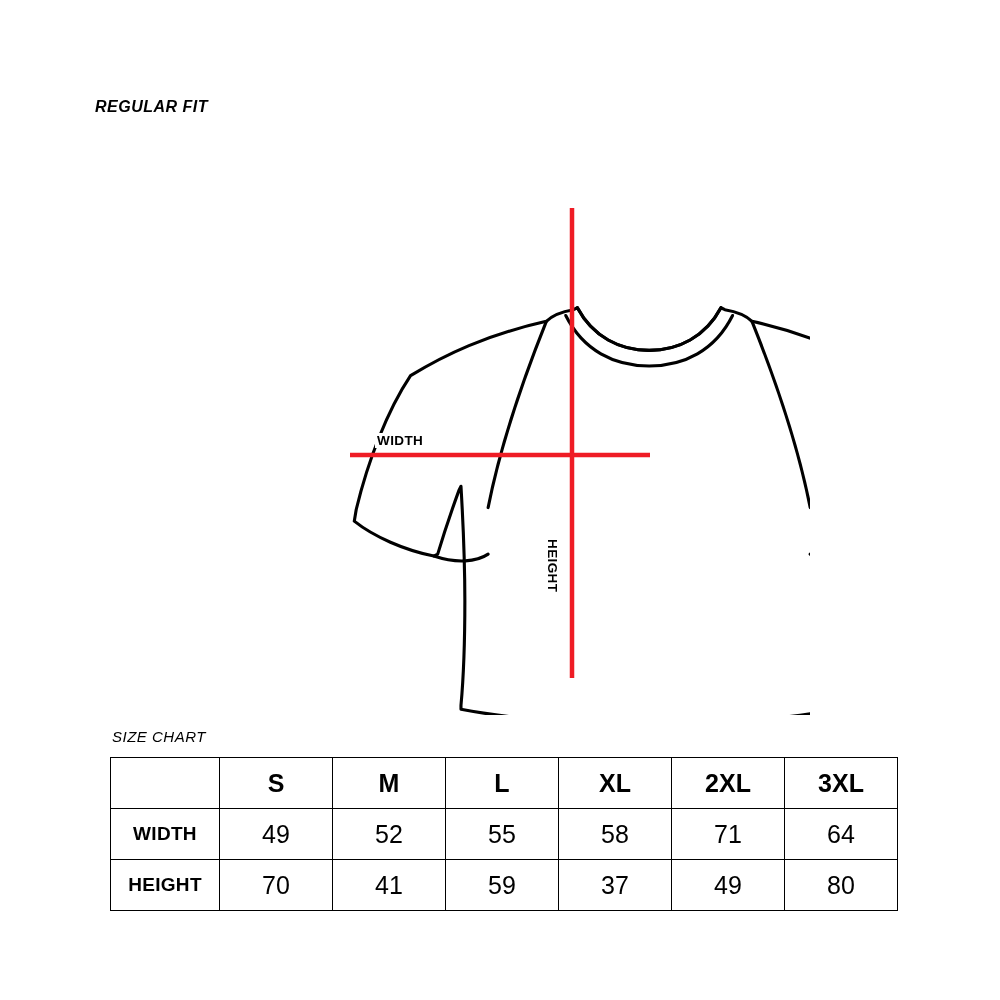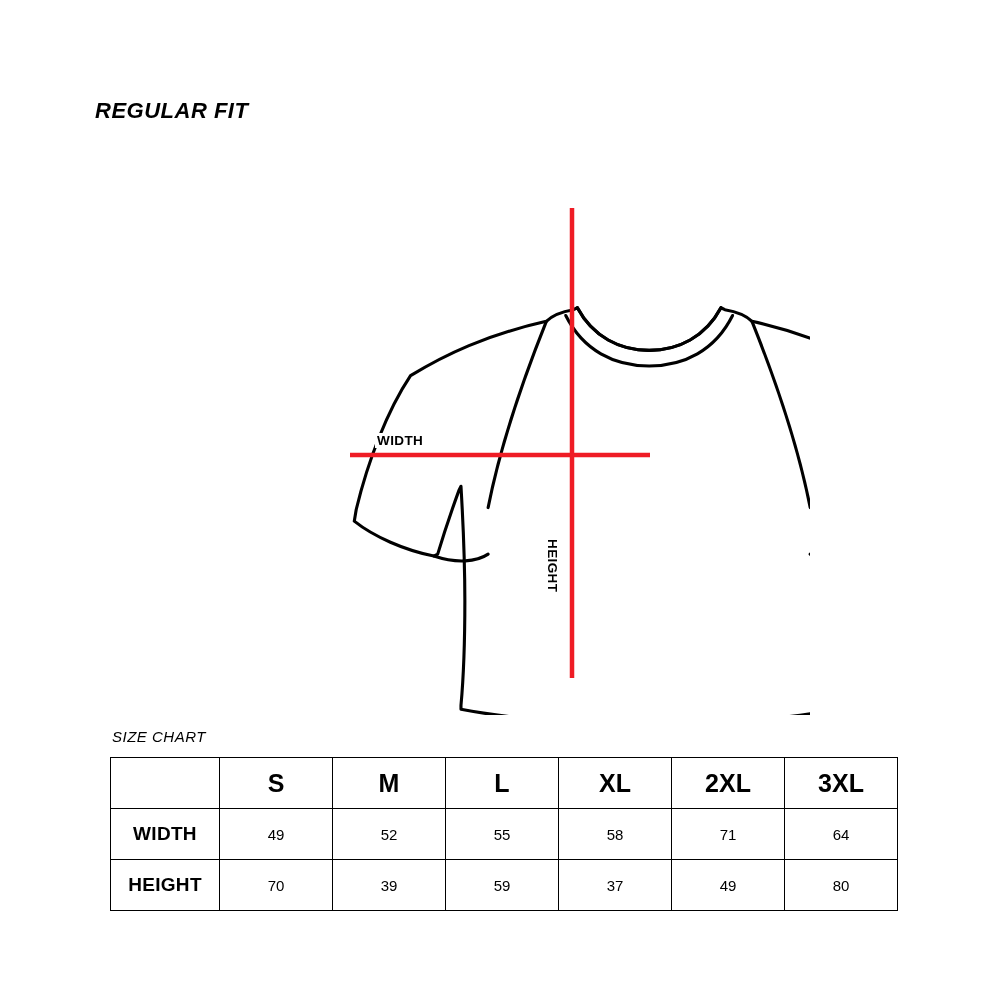--- a/index.html
+++ b/index.html
@@ -18,21 +18,21 @@
   #page {
     position: absolute;
     left: 0; top: 0;
     width: 1000px;
     height: 1000px;
   }
   .fit-title {
     position: absolute;
     left: 95px;
     top: 98px;
-    font-size: 22px;
+    font-size: 16px;
     font-weight: bold;
     font-style: italic;
     letter-spacing: 0.5px;
   }
   .shirt-area {
     position: absolute;
     left: 190px;
     top: 170px;
     width: 620px;
     height: 545px;
@@ -92,21 +92,21 @@
   }
   table.size-chart thead th.corner {
     border-left: 1.6px solid #000;
   }
   table.size-chart tbody th.rowhead {
     font-size: 19px;
     font-weight: bold;
     letter-spacing: 0.3px;
   }
   table.size-chart tbody td {
-    font-size: 15px;
+    font-size: 25px;
     margin-top: 23px;
   }
   .col-head { width: 108px; }
   .col-cell { width: 112px; }
 </style>
 </head>
 <body>
 
 <div id="page">
 
@@ -190,21 +190,21 @@
         <td>49</td>
         <td>52</td>
         <td>55</td>
         <td>58</td>
         <td>71</td>
         <td>64</td>
       </tr>
       <tr>
         <th class="rowhead">HEIGHT</th>
         <td>70</td>
-        <td>39</td>
+        <td>41</td>
         <td>59</td>
         <td>37</td>
         <td>49</td>
         <td>80</td>
       </tr>
     </tbody>
   </table>
 
 </div>
 

